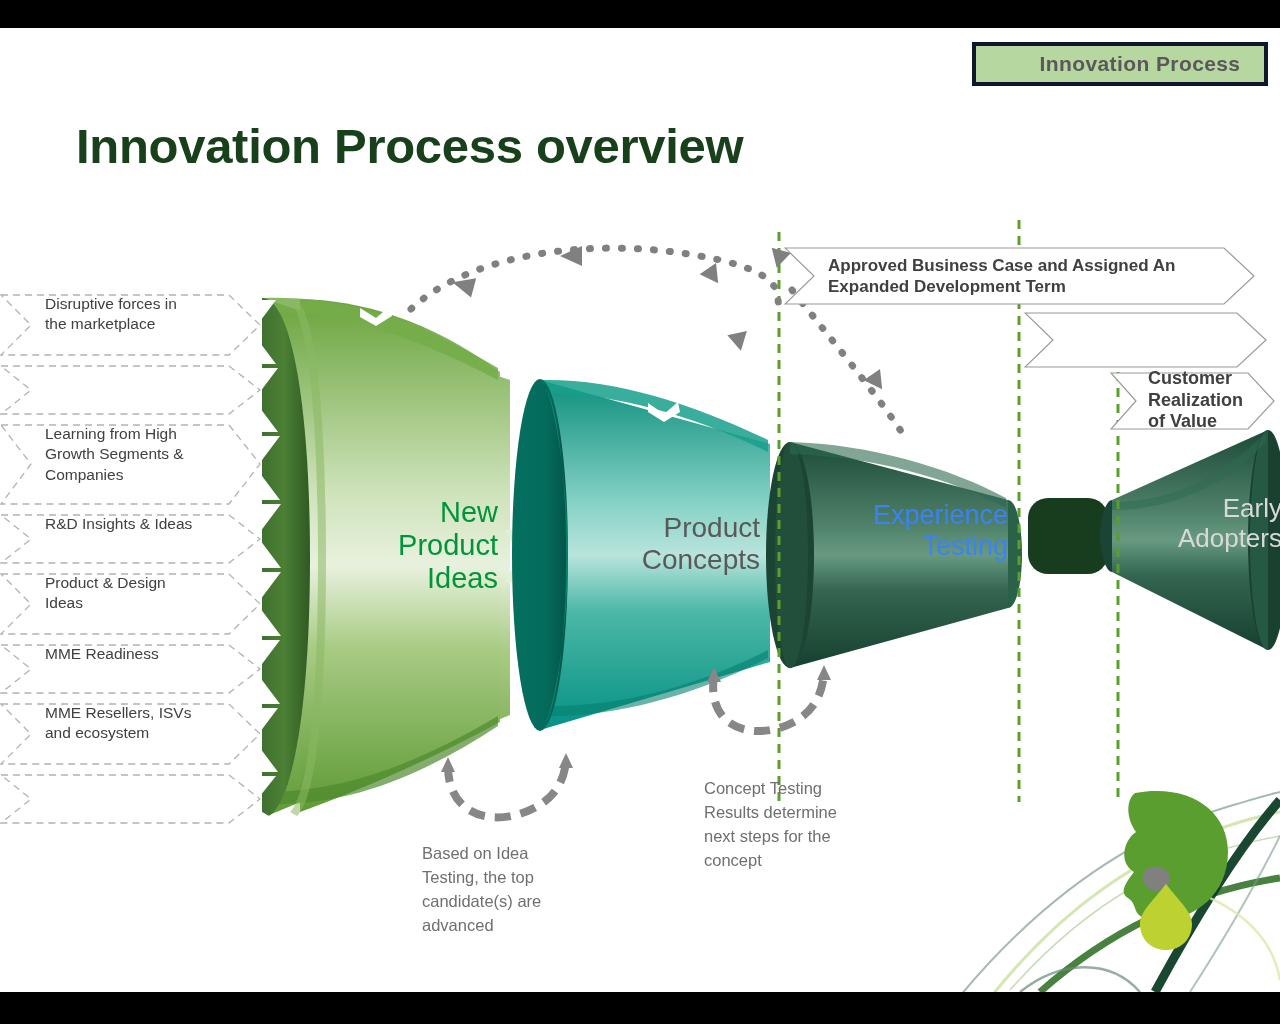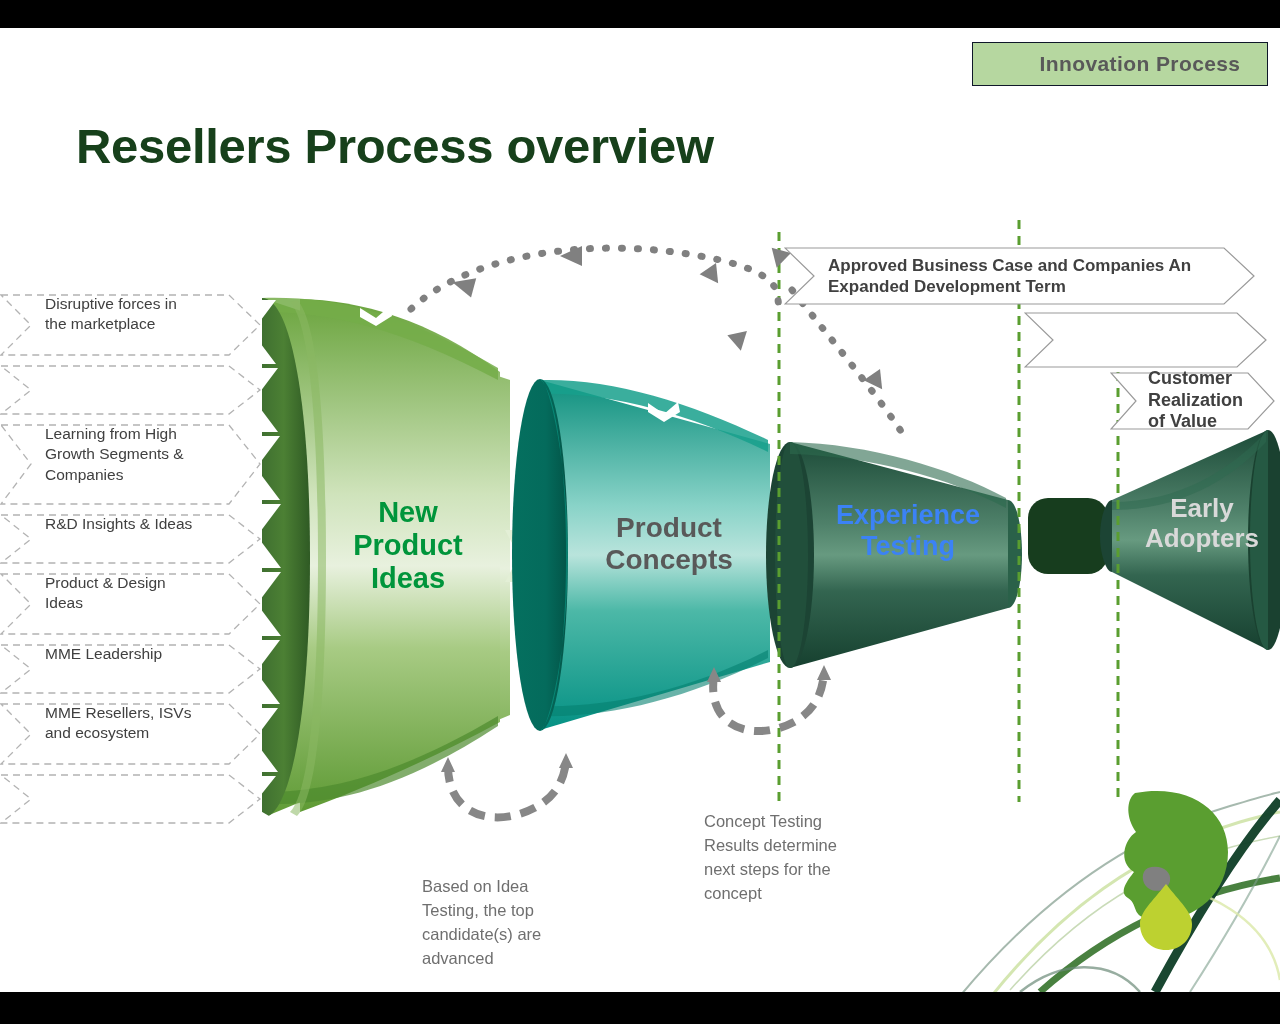--- a/index.html
+++ b/index.html
@@ -29,21 +29,21 @@
     width: 1280px; height: 32px;
     background: #000000;
   }
 
   
   #header-tag {
     position: absolute;
     left: 972px; top: 42px;
     width: 296px; height: 44px;
     background: #b6d7a0;
-    border: 1px solid #0f172a;
+    border: 4px solid #0f172a;
     box-sizing: border-box;
     display: flex;
     align-items: center;
     justify-content: center;
     color: #595959;
     font-size: 21px;
     font-weight: bold;
     letter-spacing: 0.4px;
     padding-left: 40px;
   }
@@ -96,35 +96,34 @@
     padding-right: 28px;
   }
   .rbanner-svg {
     position: absolute;
     pointer-events: none;
   }
 
   
   .funnel-label {
     position: absolute;
-    text-align: center;
-    font-weight: bold;
+    text-align: right;
+    font-weight: normal;
     line-height: 1.14;
     pointer-events: none;
     white-space: pre-line;
   }
 
   
   .caption {
     position: absolute;
     color: #6f6f6f;
     font-size: 16.5px;
     line-height: 1.45;
     white-space: pre-line;
-    margin-top: 33px;
   }
 
   #art-layer, #art-top {
     position: absolute;
     left: 0; top: 0;
     width: 1280px; height: 1024px;
     pointer-events: none;
   }
 </style>
 </head>
@@ -291,21 +290,21 @@
       <path d="M 1130 880 C 1210 884 1270 922 1280 980" fill="none" stroke="#dbe8a8" stroke-width="2.5" opacity="0.8"></path>
       <path d="M 1020 992 C 1060 960 1110 958 1140 992" fill="none" stroke="#6b8a78" stroke-width="2.5" opacity="0.7"></path>
       <path d="M 1135 793 C 1190 783 1228 811 1228 852 C 1228 893 1196 920 1160 920 C 1128 920 1140 905 1128 898 C 1118 892 1128 880 1134 872 C 1118 862 1124 840 1136 832 C 1126 818 1126 800 1135 793 Z" fill="#5a9e30"></path>
       <path d="M 1148 868 C 1160 864 1172 871 1170 881 C 1168 890 1156 894 1148 888 C 1141 883 1141 871 1148 868 Z" fill="#808080"></path>
       <path d="M 1166 884 C 1180 902 1192 912 1192 924 C 1192 940 1180 950 1166 950 C 1152 950 1140 940 1140 924 C 1140 912 1152 902 1166 884 Z" fill="#bdd130"></path>
     </g>
   </svg>
 
   <div id="header-tag">Innovation Process</div>
 
-  <div id="page-title">Resellers Process overview</div>
+  <div id="page-title">Innovation Process overview</div>
 
   <svg class="chev-outline" style="top:294px;height:62px" viewBox="0 0 262 62" width="262" height="62">
     <path d="M 1 1 L 229 1 L 260 31 L 229 61 L 1 61 L 31 31 Z" fill="none" stroke="#b3b3b3" stroke-width="1.3" stroke-dasharray="7 5"></path>
   </svg>
   <svg class="chev-outline" style="top:365px;height:50px" viewBox="0 0 262 50" width="262" height="50">
     <path d="M 1 1 L 229 1 L 260 25 L 229 49 L 1 49 L 31 25 Z" fill="none" stroke="#b3b3b3" stroke-width="1.3" stroke-dasharray="7 5"></path>
   </svg>
   <svg class="chev-outline" style="top:424px;height:81px" viewBox="0 0 262 81" width="262" height="81">
     <path d="M 1 1 L 229 1 L 260 40 L 229 80 L 1 80 L 31 40 Z" fill="none" stroke="#b3b3b3" stroke-width="1.3" stroke-dasharray="7 5"></path>
   </svg>
@@ -335,32 +334,32 @@
 Companies</span>
   </div>
   <div class="chev" style="top:514px;height:50px;background:transparent">
     <span style="white-space:pre-line">R&amp;D Insights &amp; Ideas</span>
   </div>
   <div class="chev" style="top:573px;height:62px;background:transparent">
     <span style="white-space:pre-line">Product &amp;  Design
 Ideas</span>
   </div>
   <div class="chev" style="top:644px;height:50px;background:transparent">
-    <span style="white-space:pre-line">MME Leadership</span>
+    <span style="white-space:pre-line">MME Readiness</span>
   </div>
   <div class="chev" style="top:703px;height:62px;background:transparent">
     <span style="white-space:pre-line">MME Resellers, ISVs
 and ecosystem</span>
   </div>
 
   <svg class="rbanner-svg" style="left:784px;top:247px;" viewBox="0 0 472 58" width="472" height="58">
     <path d="M 1 1 L 440 1 L 470 29 L 440 57 L 1 57 L 30 29 Z" fill="#ffffff" stroke="#9a9a9a" stroke-width="1.2"></path>
   </svg>
   <div class="rbanner" style="left:784px;top:247px;width:472px;height:58px;background:transparent;font-size:17px;line-height:1.24;white-space:pre-line">
-    <span style="white-space:pre-line">Approved Business Case and Companies An
+    <span style="white-space:pre-line">Approved Business Case and Assigned An
 Expanded Development Term</span>
   </div>
 
   <svg class="rbanner-svg" style="left:1024px;top:312px;" viewBox="0 0 244 56" width="244" height="56">
     <path d="M 1 1 L 213 1 L 242 28 L 213 55 L 1 55 L 29 28 Z" fill="#ffffff" stroke="#9a9a9a" stroke-width="1.2"></path>
   </svg>
 
   <svg class="rbanner-svg" style="left:1110px;top:372px;" viewBox="0 0 166 58" width="166" height="58">
     <path d="M 1 1 L 138 1 L 164 29 L 138 57 L 1 57 L 26 29 Z" fill="#ffffff" stroke="#9a9a9a" stroke-width="1.2"></path>
   </svg>

